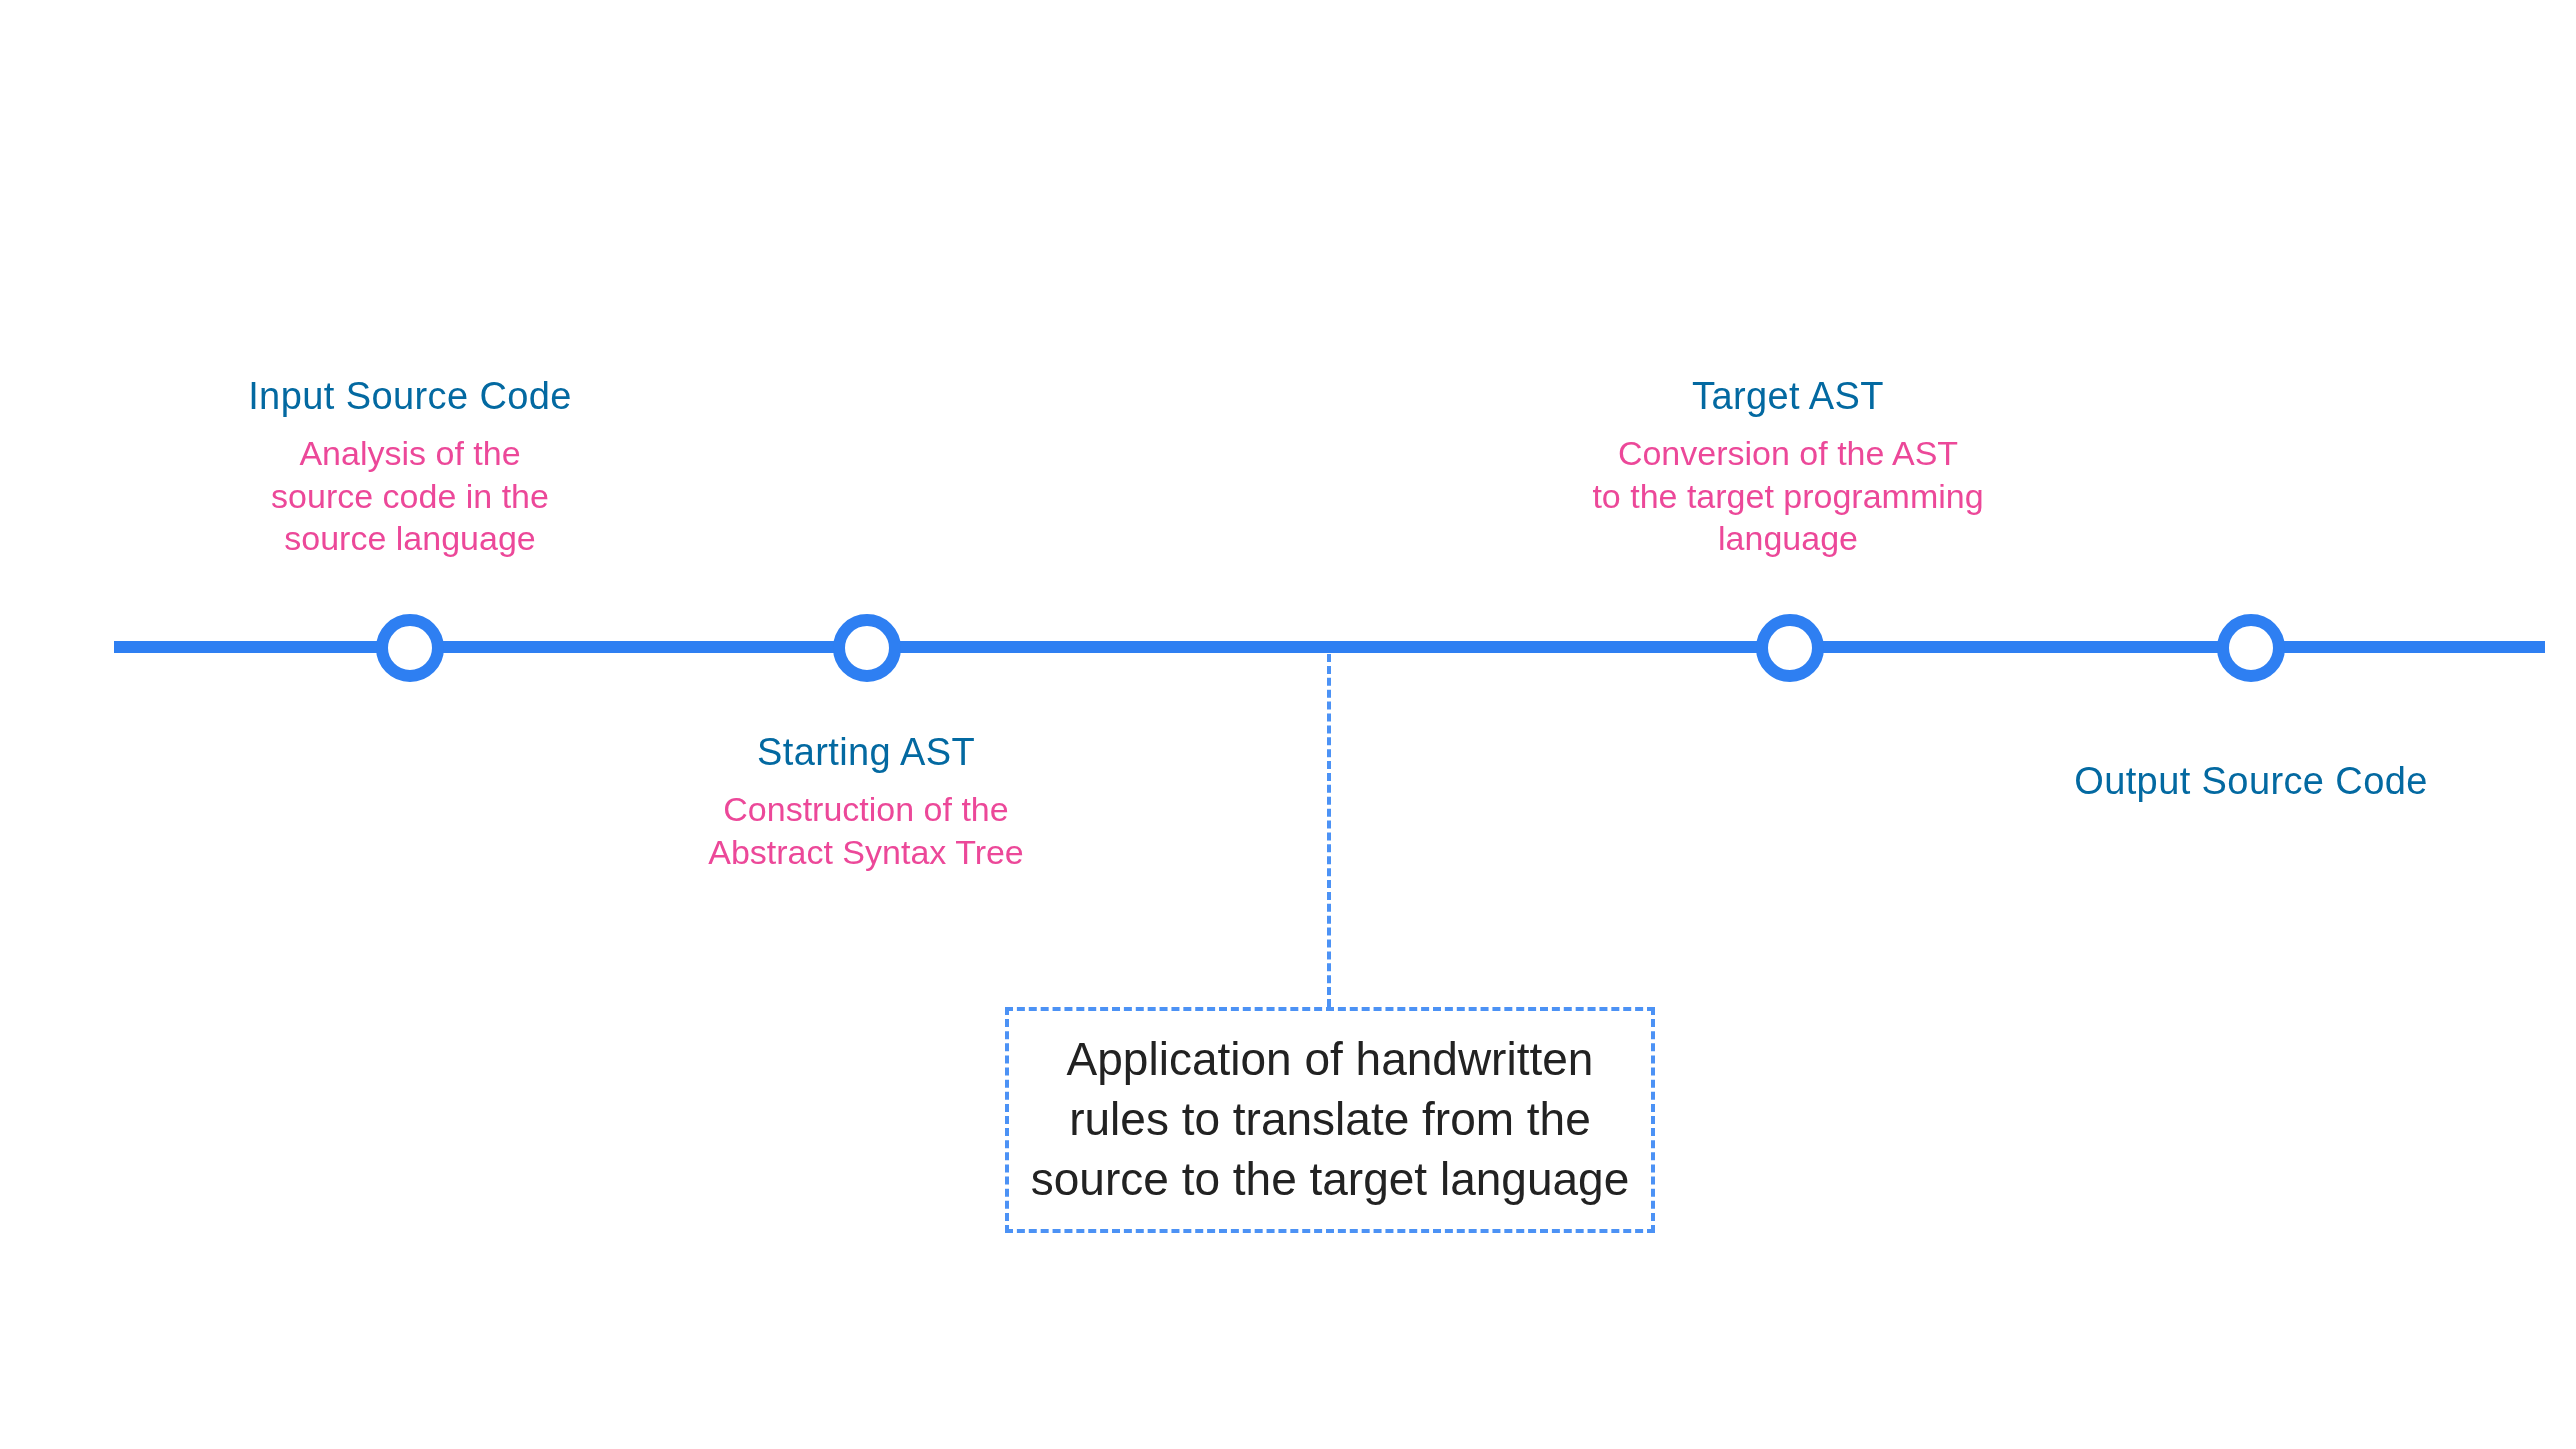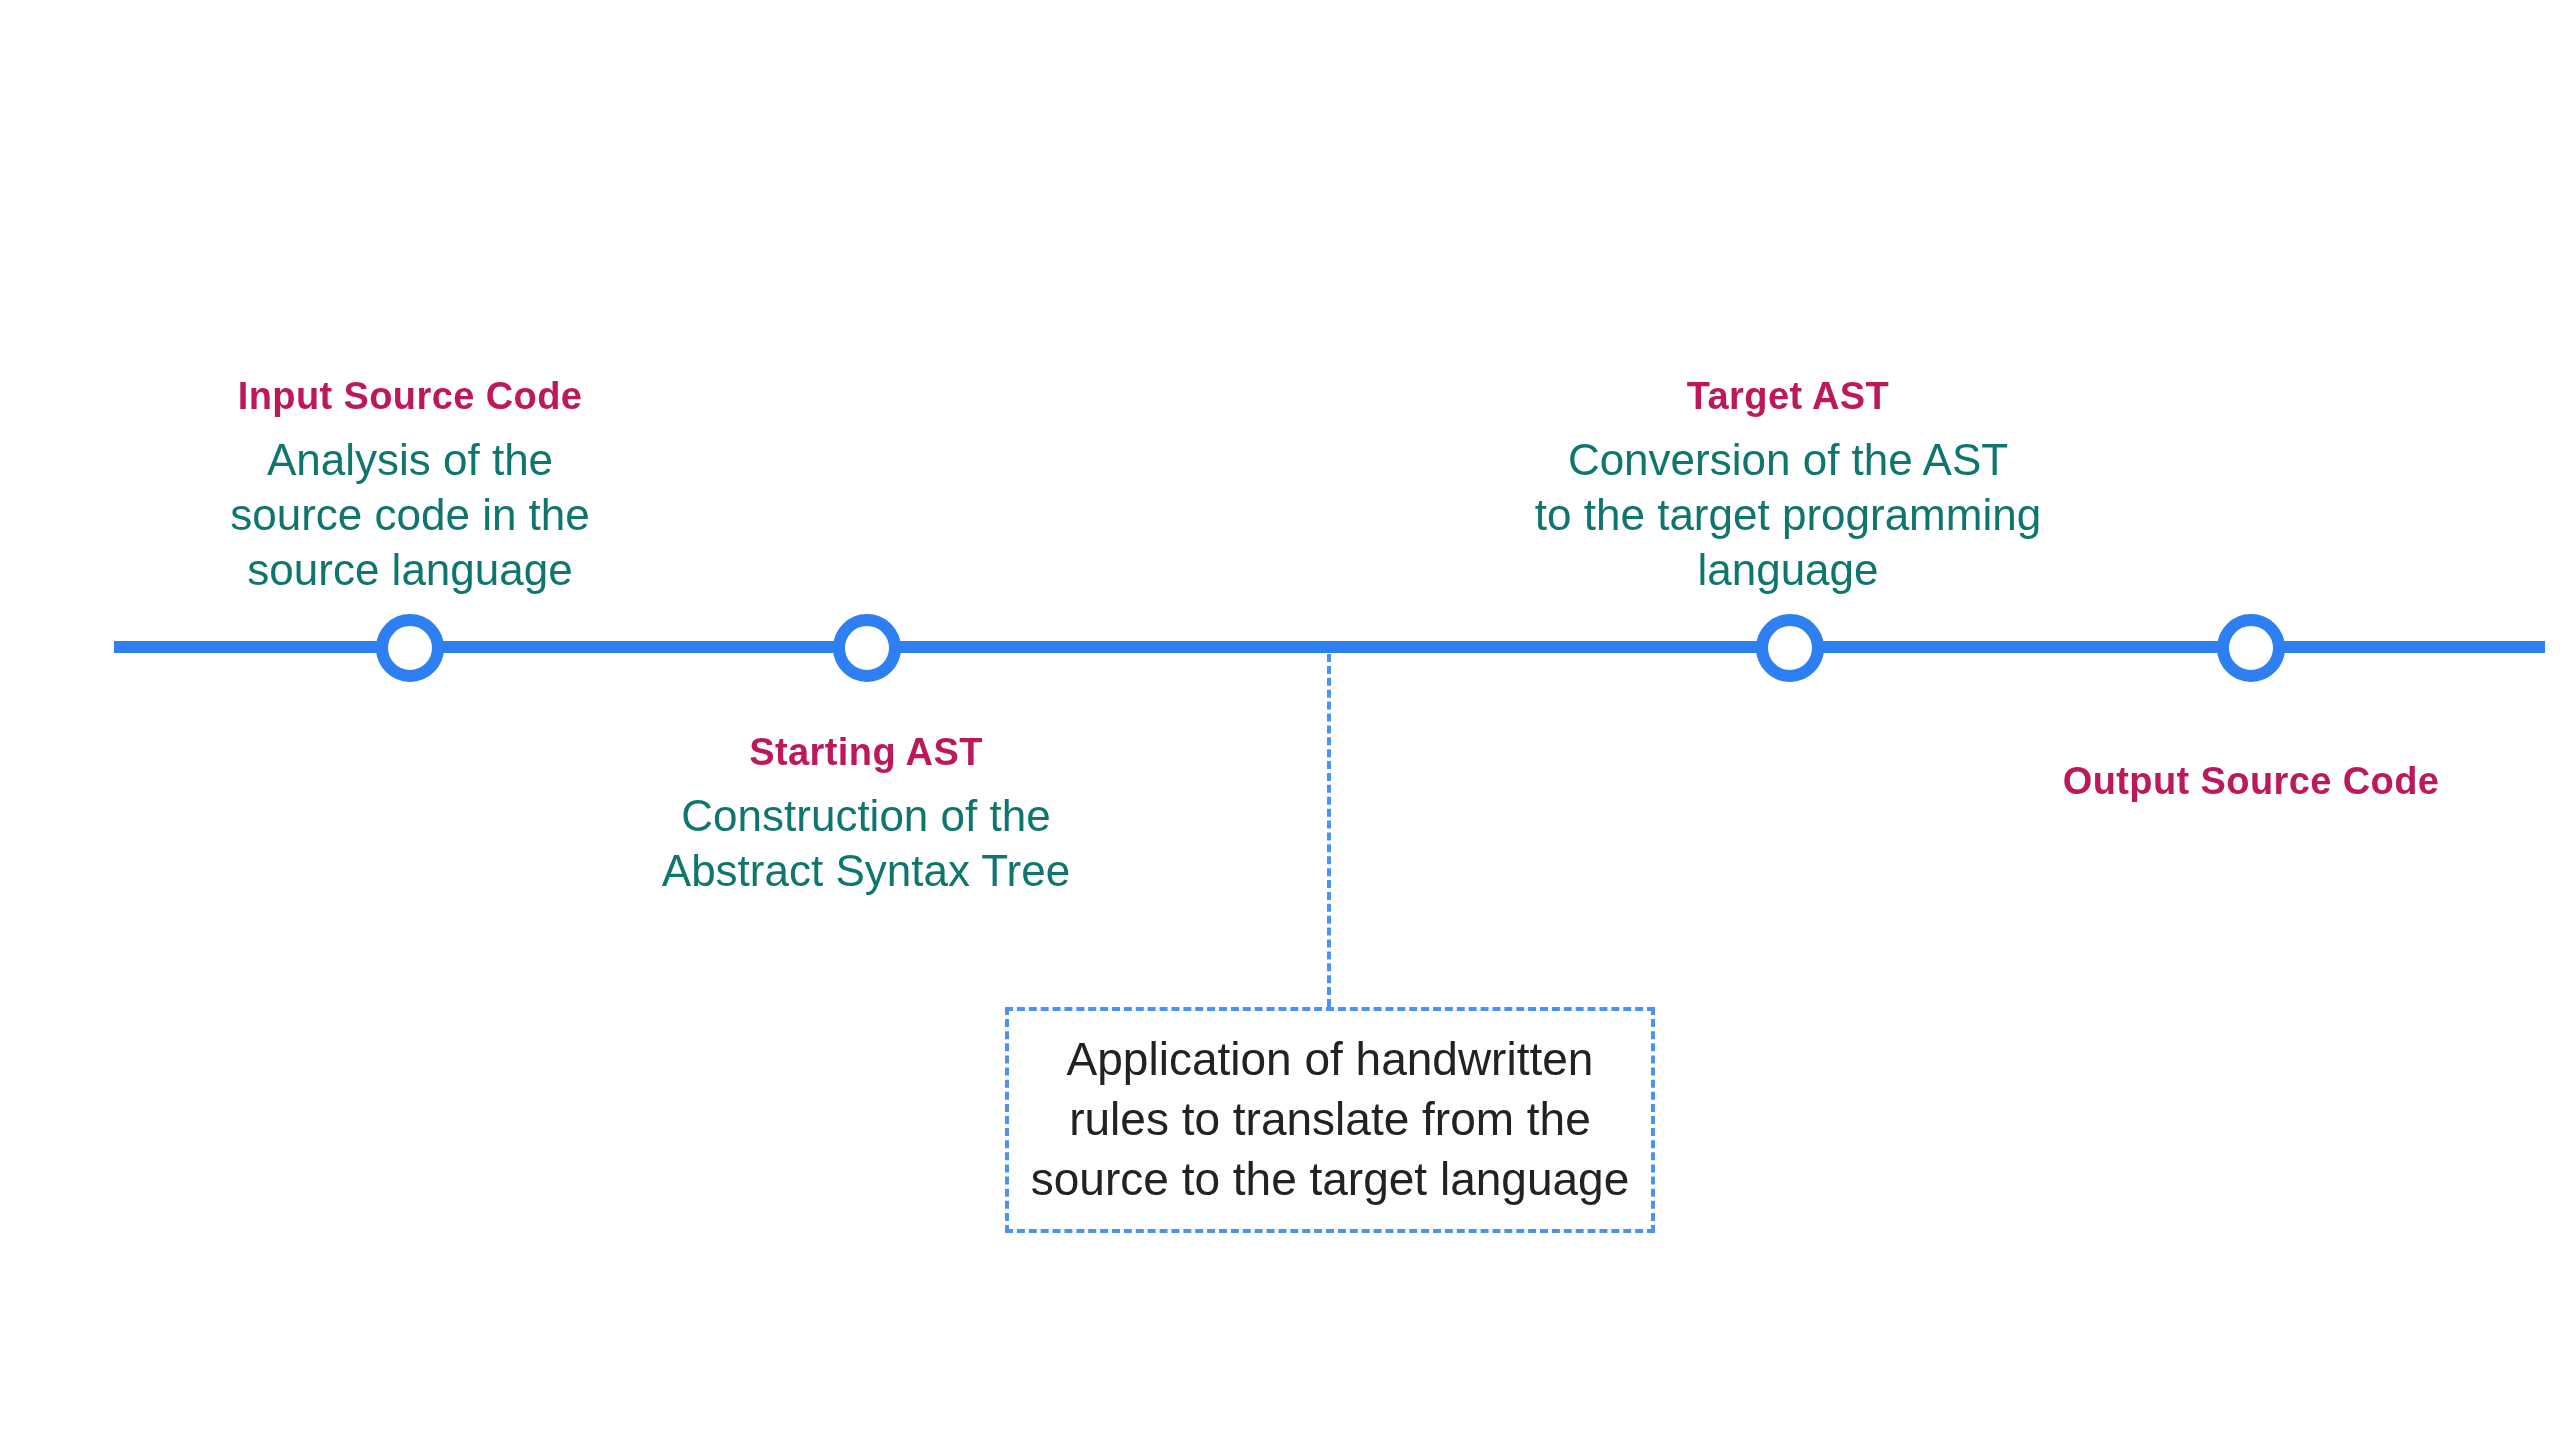--- a/index.html
+++ b/index.html
@@ -47,30 +47,30 @@
   .node.n4 { left: 2217px; }
 
   
   .step {
     position: absolute;
     width: 584px;
     text-align: center;
   }
   .step .title {
     font-size: 38px;
-    font-weight: 700;
+    font-weight: 400;
     letter-spacing: 0.4px;
     margin-bottom: 14px;
-    color: #be185d;
+    color: #0369a1;
   }
   .step .desc {
-    font-size: 44px;
+    font-size: 34px;
     line-height: 1.25;
     white-space: pre-line;
-    color: #0f766e;
+    color: #ec4899;
   }
   .step.s1 { left: 118px;  top: 375px; }
   .step.s2 { left: 574px;  top: 731px; }
   .step.s3 { left: 1496px; top: 375px; }
   .step.s4 { left: 1959px; top: 760px; }
 
   
   .connector {
     position: absolute;
     left: 1327px;

